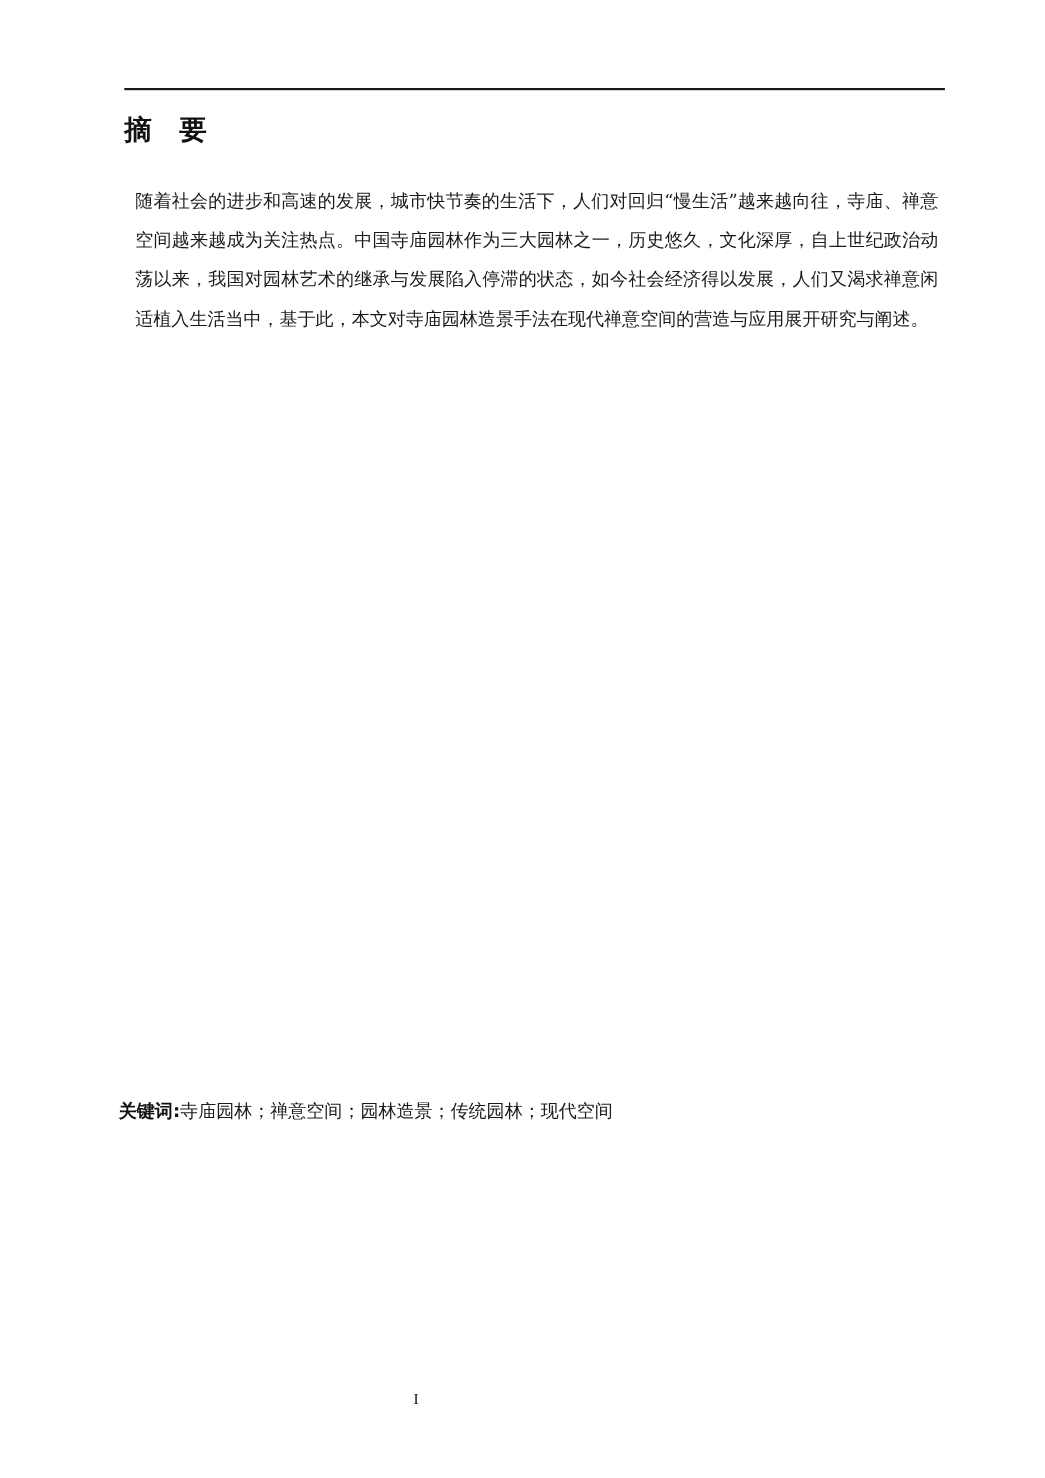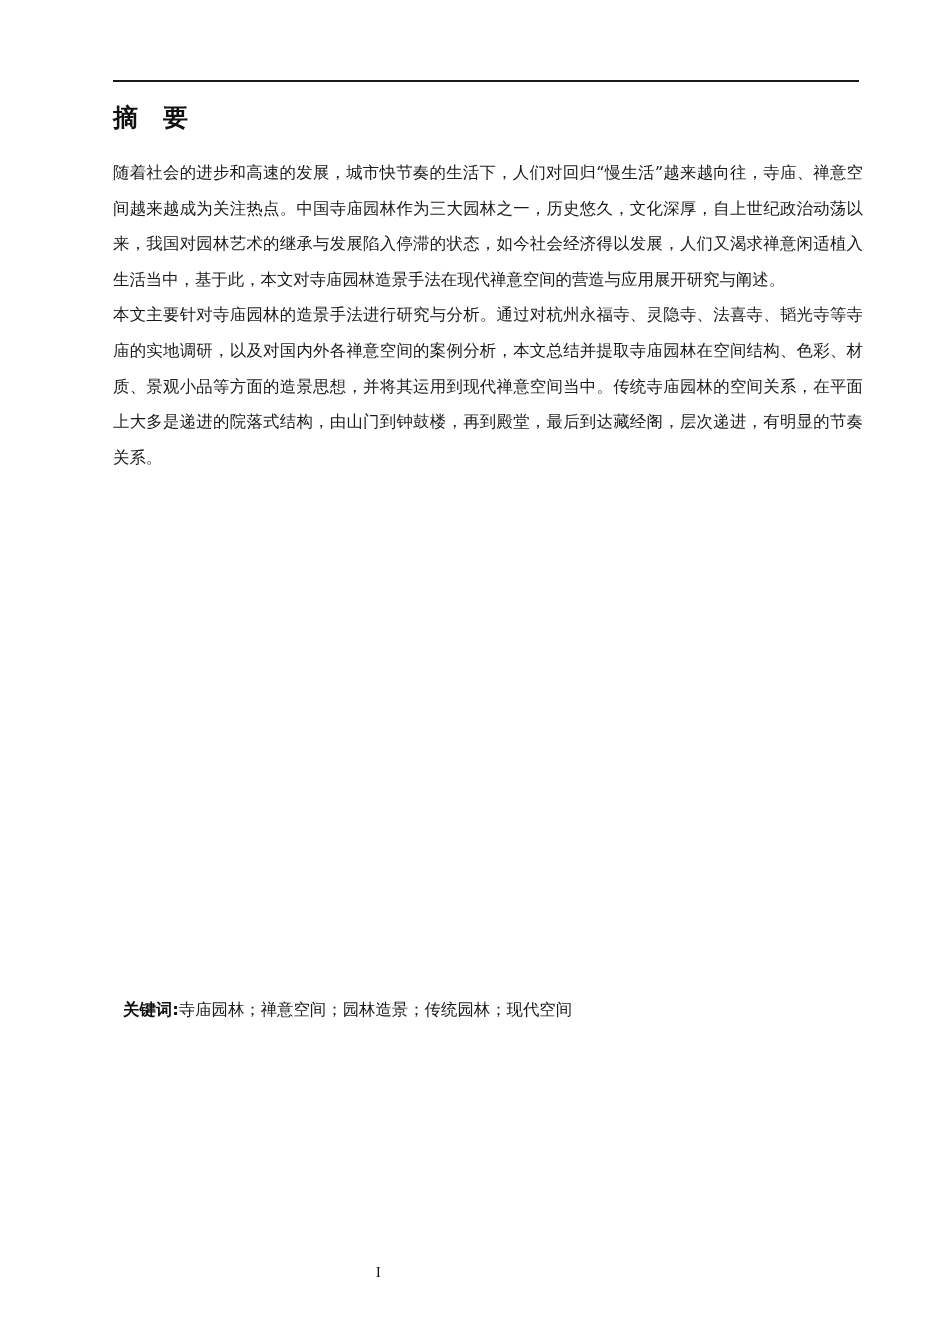--- a/index.html
+++ b/index.html
@@ -43,26 +43,26 @@
       position: absolute;
       left: 113px;
       top: 155px;
       width: 750px;
       font-size: 16.4px;
       line-height: 35.6px;
       color: #1a1a1a;
       text-align: justify;
     }
     .body-text p {
-      margin: 0;
+      margin: 10px;
       padding: 0;
     }
     .keywords {
       position: absolute;
-      left: 123px;
+      left: 108px;
       top: 996px;
       font-size: 16.4px;
       line-height: 28px;
       color: #1a1a1a;
       white-space: nowrap;
     }
     .keywords .kw-label {
       font-family: "DejaVu Sans", "Liberation Sans", sans-serif;
       font-weight: bold;
       color: #111;
@@ -79,21 +79,20 @@
 </head>
 <body>
 
 <div class="page">
   <div class="header-rule"></div>
 
   <div class="title">摘　要</div>
 
   <div class="body-text">
     <p>随着社会的进步和高速的发展，城市快节奏的生活下，人们对回归“慢生活”越来越向往，寺庙、禅意空间越来越成为关注热点。中国寺庙园林作为三大园林之一，历史悠久，文化深厚，自上世纪政治动荡以来，我国对园林艺术的继承与发展陷入停滞的状态，如今社会经济得以发展，人们又渴求禅意闲适植入生活当中，基于此，本文对寺庙园林造景手法在现代禅意空间的营造与应用展开研究与阐述。</p>
-    <p>本文主要针对寺庙园林的造景手法进行研究与分析。通过对杭州永福寺、灵隐寺、法喜寺、韬光寺等寺庙的实地调研，以及对国内外各禅意空间的案例分析，本文总结并提取寺庙园林在空间结构、色彩、材质、景观小品等方面的造景思想，并将其运用到现代禅意空间当中。传统寺庙园林的空间关系，在平面上大多是递进的院落式结构，由山门到钟鼓楼，再到殿堂，最后到达藏经阁，层次递进，有明显的节奏关系。</p>
   </div>
 
   <div class="keywords">
     <span class="kw-label">关键词:</span><span class="kw-value">寺庙园林；禅意空间；园林造景；传统园林；现代空间</span>
   </div>
 
   <div class="page-number">I</div>
 </div>
 
 </body></html>

